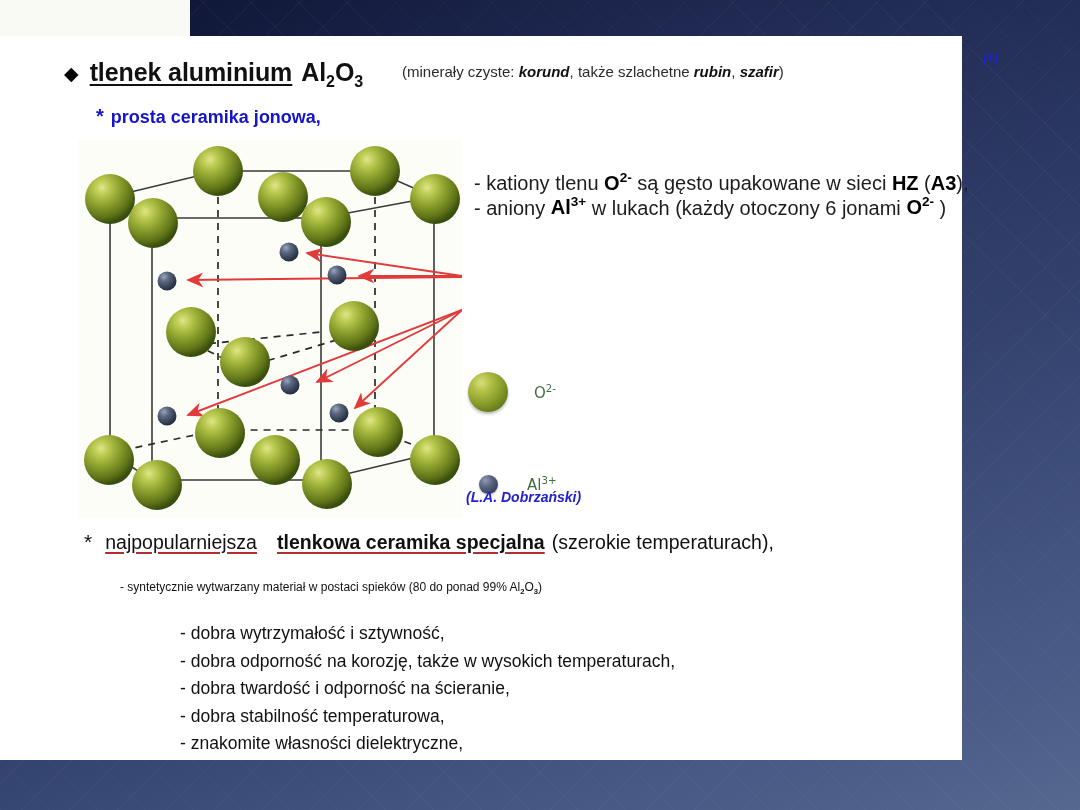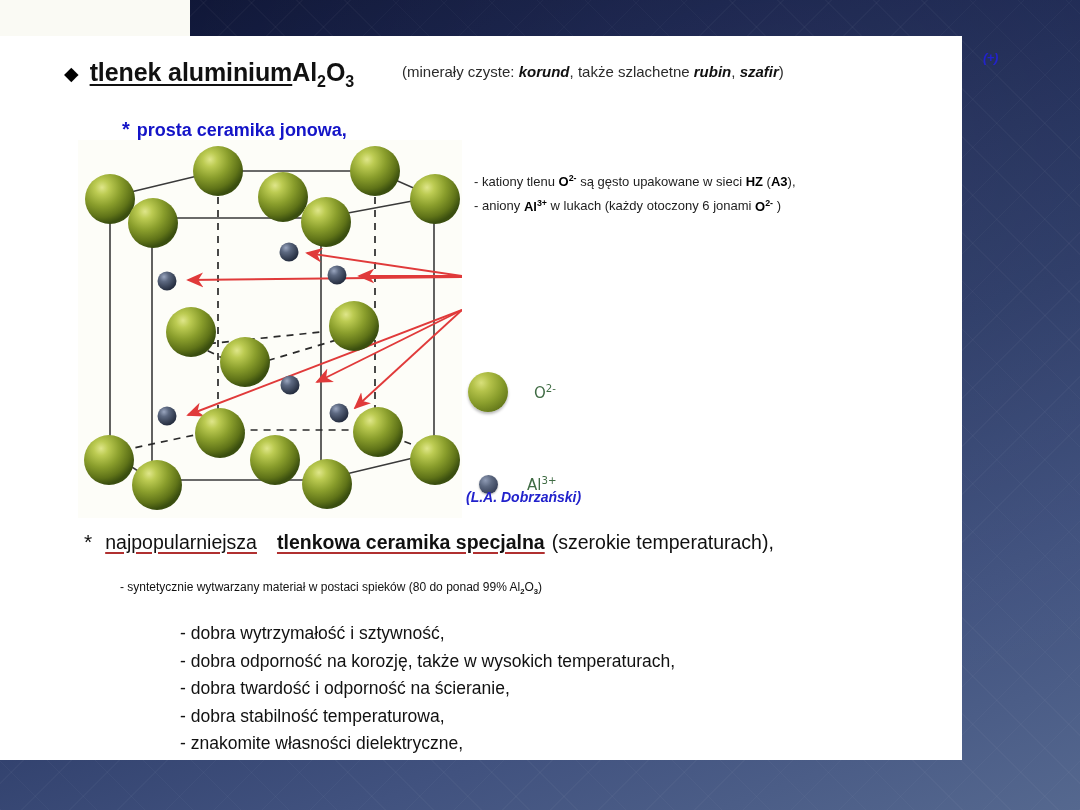--- a/index.html
+++ b/index.html
@@ -61,40 +61,40 @@
   #diamond-bullet {
     font-size: 19px; color: #000; margin-right: 11px; line-height: 1;
     position: relative; top: -1px;
   }
   #title-underlined {
     font-size: 25px; font-weight: bold; color: #111;
     text-decoration: underline; text-underline-offset: 3px;
     letter-spacing: -0.1px;
   }
   #title-formula {
-    font-size: 25px; font-weight: bold; color: #111; 
+    font-size: 25px; font-weight: bold; color: #111; margin-left: 9px;
     letter-spacing: -0.1px;
   }
   #title-formula sub { font-size: 0.64em; }
 
   #minerals-note {
     left: 402px; top: 63px;
     font-size: 15px; color: #2b2b2b;
   }
   #minerals-note b { font-style: italic; font-weight: bold; color: #111; }
 
   
   #sub-ionic {
-    left: 96px; top: 118px;
-    font-size: 18px; font-weight: bold; color: #1414c8; margin-left: 26px;
+    left: 96px; top: 105px;
+    font-size: 18px; font-weight: bold; color: #1414c8;
   }
   #sub-ionic .star { font-size: 20px; margin-right: 7px; }
 
   
-  #anno-block { left: 474px; top: 168px; font-size: 13px; color: #1d1d1d; line-height: 20px; }
+  #anno-block { left: 474px; top: 168px; font-size: 20px; color: #1d1d1d; line-height: 20px; }
   #anno-block b { color: #000; }
   #anno-block sup { font-size: 0.68em; }
 
   
   #crystal-figure {
     position: absolute;
     left: 78px; top: 140px;
     width: 384px; height: 378px;
     background: #fdfdf8;
   }

